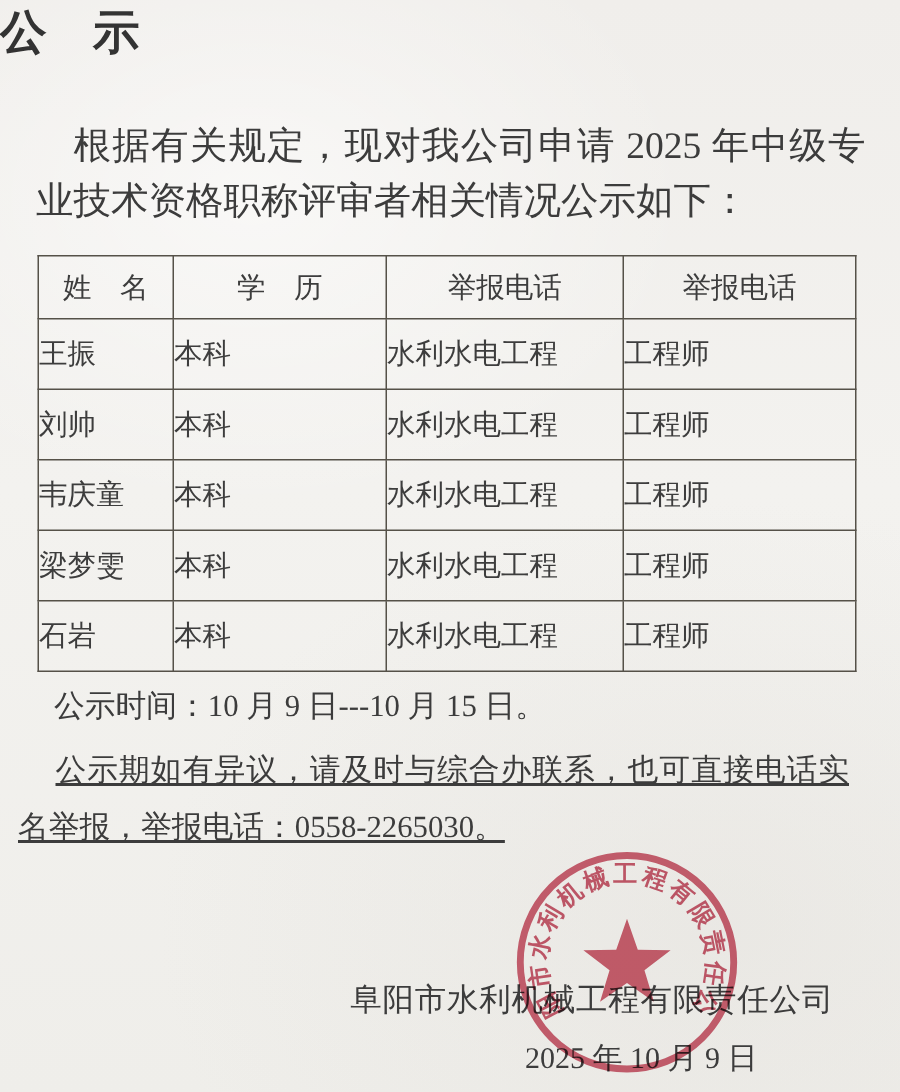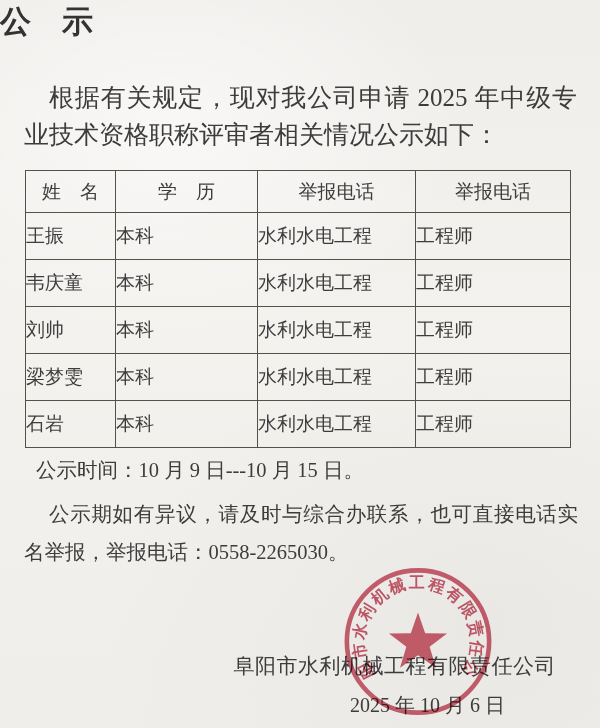--- a/index.html
+++ b/index.html
@@ -65,28 +65,29 @@
     position: absolute;
     top: 456px;
     left: 36px;
     margin: 0;
     font-size: 20.5px;
     color: #3c3c3c;
   }
   .objection {
     position: absolute;
     top: 496px;
-    left: 24px;
+    left: 12px;
     width: 554px;
     margin: 0;
     font-size: 20.5px;
     line-height: 37.5px;
     text-indent: 25px;
     text-align: justify;
     color: #3c3c3c;
+    text-decoration: underline;
   }
   .company {
     position: absolute;
     top: 652px;
     right: 44px;
     margin: 0;
     font-size: 21px;
     letter-spacing: 0.5px;
     color: #3c3c3c;
   }
@@ -137,27 +138,27 @@
       </tr>
     </thead>
     <tbody>
         <tr>
           <td>王振</td>
           <td>本科</td>
           <td>水利水电工程</td>
           <td>工程师</td>
         </tr>
         <tr>
-          <td>韦庆童</td>
+          <td>刘帅</td>
           <td>本科</td>
           <td>水利水电工程</td>
           <td>工程师</td>
         </tr>
         <tr>
-          <td>刘帅</td>
+          <td>韦庆童</td>
           <td>本科</td>
           <td>水利水电工程</td>
           <td>工程师</td>
         </tr>
         <tr>
           <td>梁梦雯</td>
           <td>本科</td>
           <td>水利水电工程</td>
           <td>工程师</td>
         </tr>
@@ -169,21 +170,21 @@
         </tr>
       </tbody>
   </table>
 
   <p class="notice">公示时间：10 月 9 日---10 月 15 日。</p>
 
   <p class="objection">公示期如有异议，请及时与综合办联系，也可直接电话实名举报，举报电话：0558-2265030。</p>
 
   <div class="company">阜阳市水利机械工程有限责任公司</div>
 
-  <div class="sig-date">2025 年 10 月 6 日</div>
+  <div class="sig-date">2025 年 10 月 9 日</div>
 
   <svg class="seal" viewBox="0 0 200 200" xmlns="http://www.w3.org/2000/svg">
     <circle class="ring" cx="100" cy="100" r="93"></circle>
     <polygon class="star" points="100,62 109.4,89.1 138.0,89.6 115.2,106.9 123.5,134.4 100,118 76.5,134.4 84.8,106.9 62.0,89.6 90.6,89.1"></polygon>
     <path id="sealArc" d="M 39.4 135 A 70 70 0 1 1 160.6 135" fill="none"></path>
     <text class="arctxt">
       <textPath href="#sealArc" startOffset="50%" text-anchor="middle">阜阳市水利机械工程有限责任公司</textPath>
     </text>
   </svg>
 

